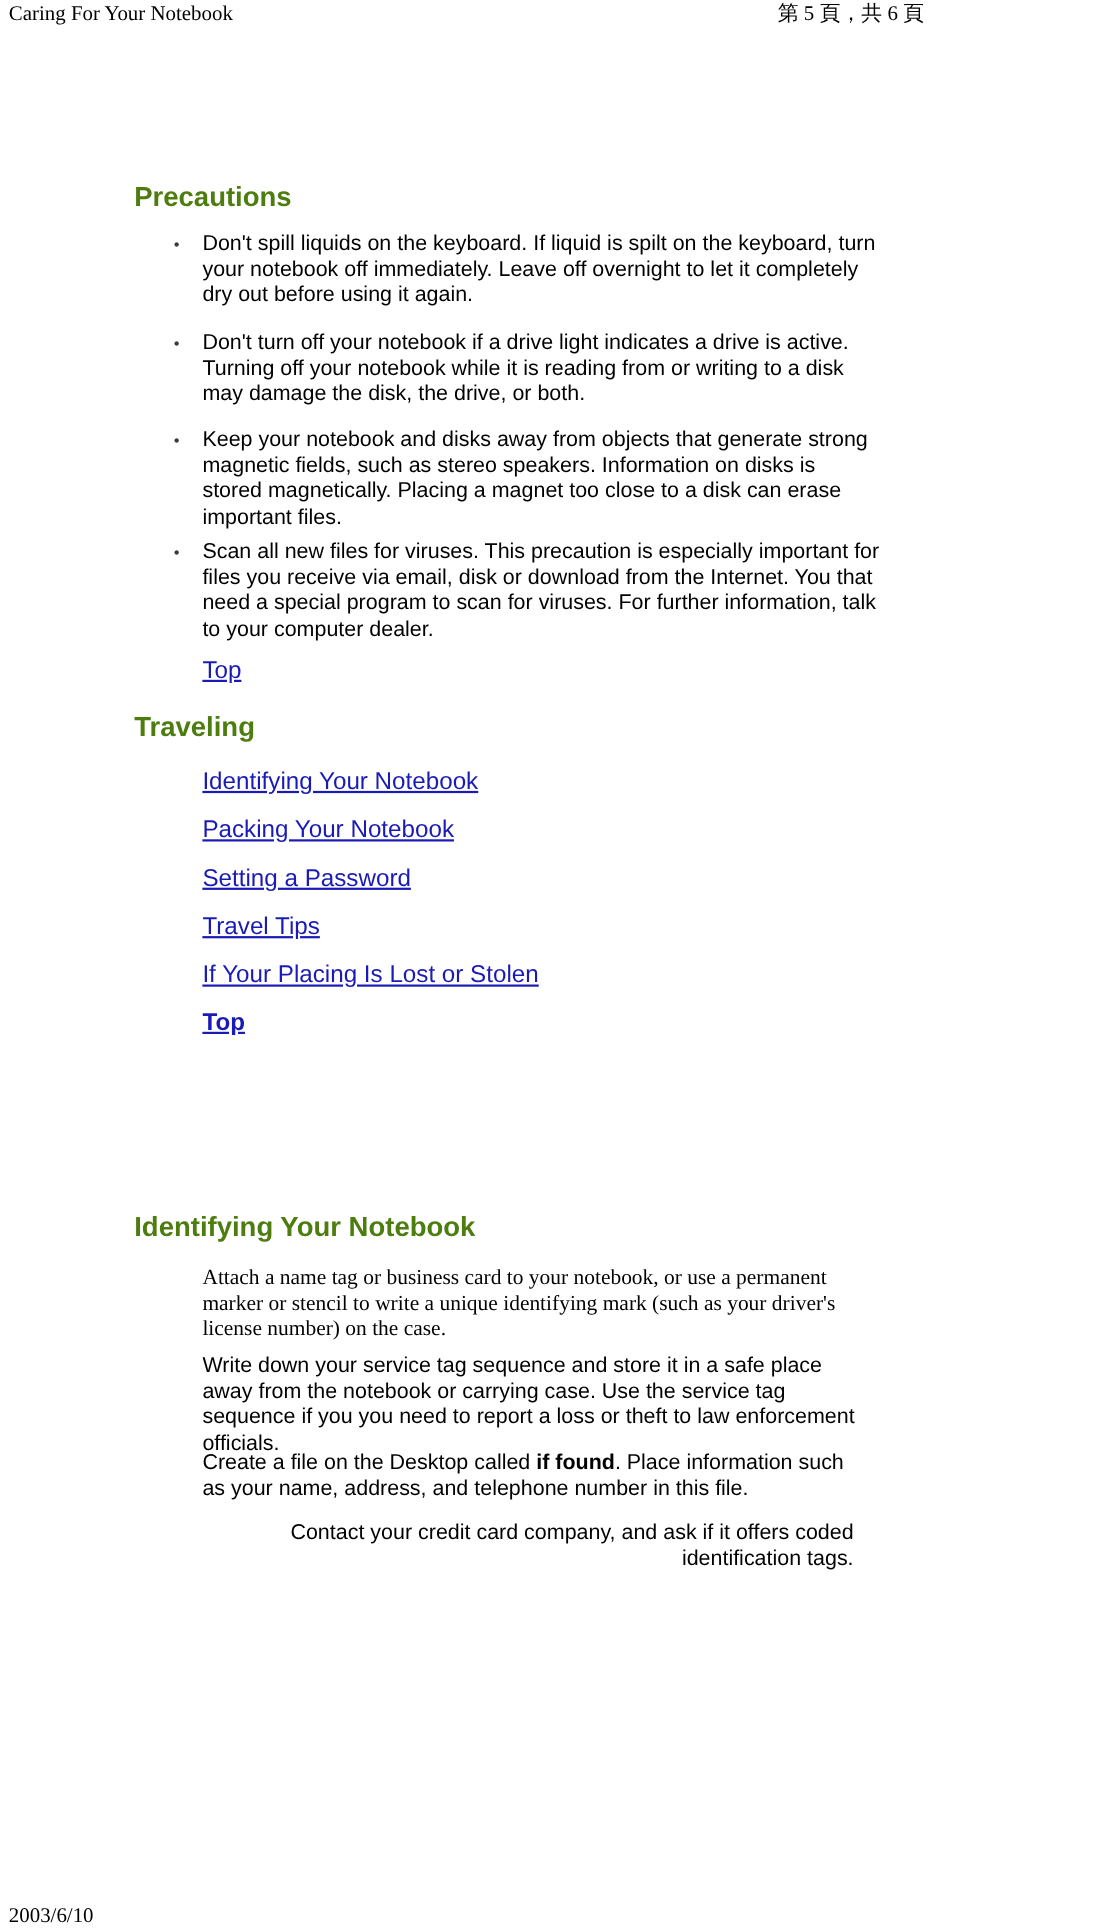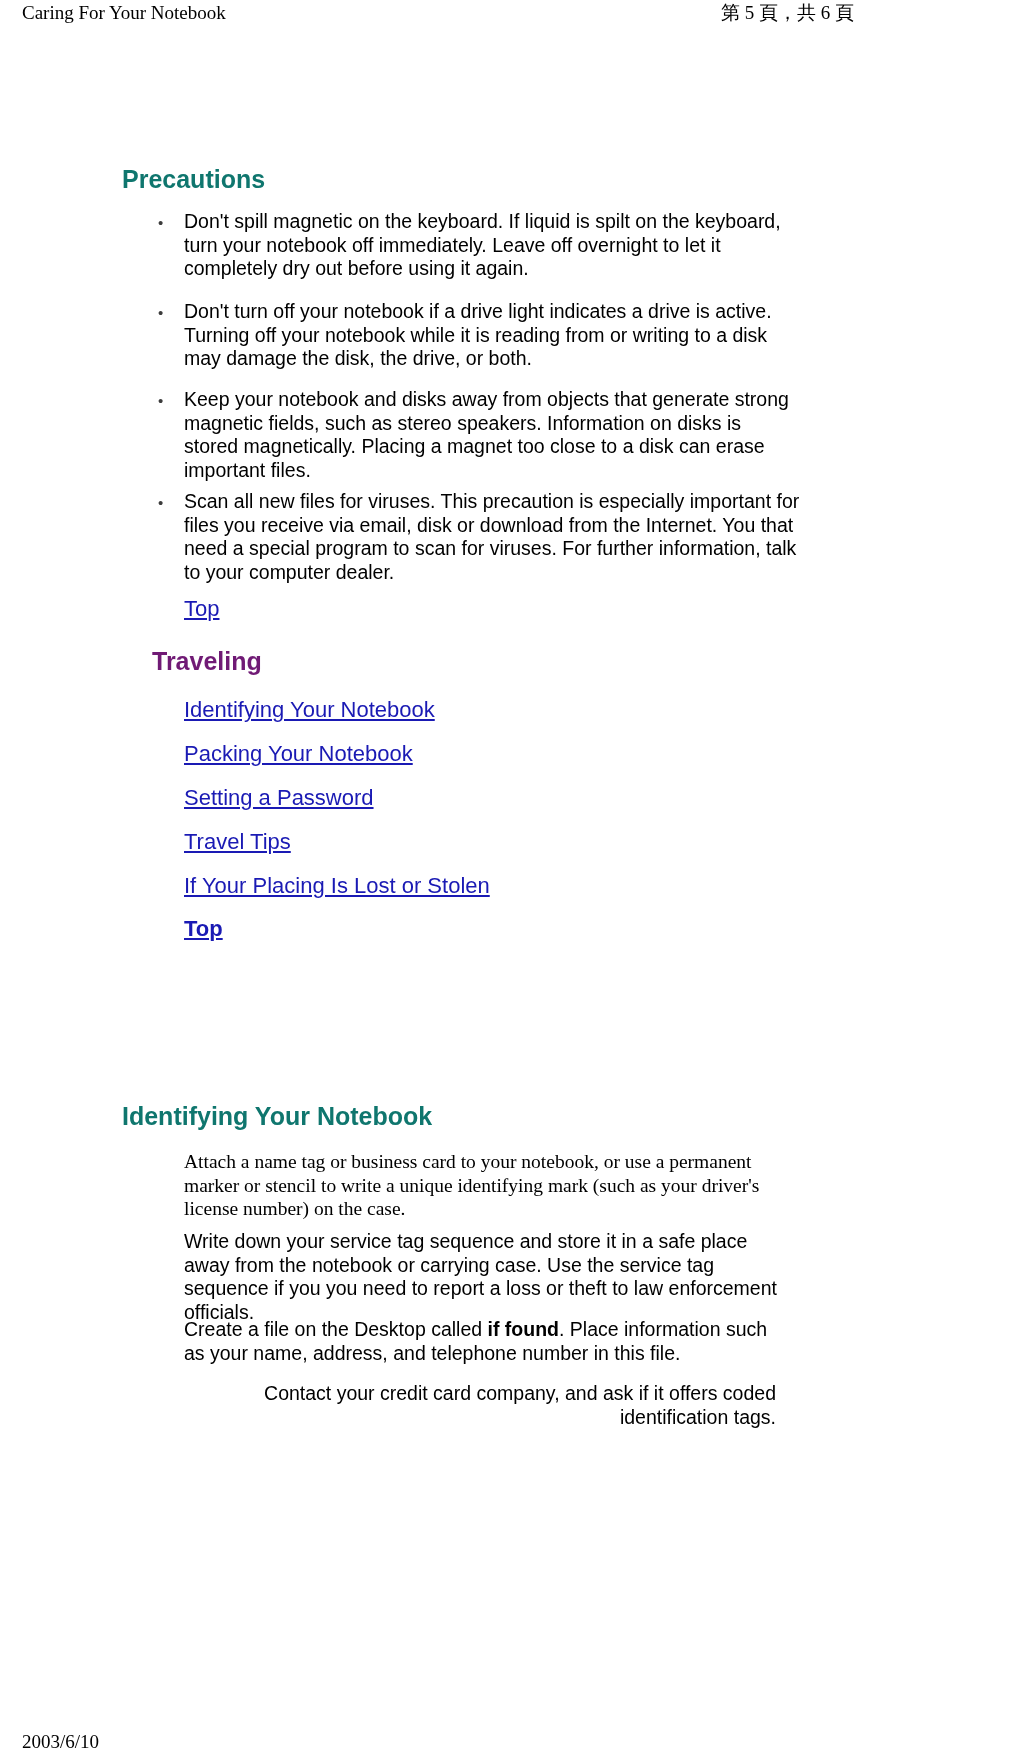--- a/index.html
+++ b/index.html
@@ -13,21 +13,21 @@
     height: 1754px;
     position: relative;
     font-family: "Liberation Sans", sans-serif;
     color: #000000;
     overflow: hidden;
   }
 
   
   .page-chrome {
     position: absolute;
-    left: 18px;
+    left: 4px;
     width: 840px;
     font-family: "Liberation Serif", serif;
     font-size: 19px;
     color: #000000;
     line-height: 1.15;
   }
   .page-header { top: 2px; }
   .page-footer { top: 1731px; }
 
   .chrome-row {
@@ -45,24 +45,24 @@
     top: 0;
     left: 0;
     width: 1013px;
   }
 
   .h-section {
     font-family: "Liberation Sans", sans-serif;
     font-weight: bold;
     font-size: 25px;
     line-height: 1.1;
-    color: #0f766e;
+    color: #4d7c0f;
     margin: 0;
   }
-  .h-section.navy { color: #701a75; margin-left: 30px; }
+  .h-section.navy { color: #4d7c0f; }
 
   .para {
     font-family: "Liberation Sans", sans-serif;
     font-size: 19.5px;
     line-height: 23.5px;
     color: #000000;
     margin: 0;
   }
 
   .bullet-row {
@@ -105,21 +105,21 @@
     <span class="chrome-right">第 5 頁，共 6 頁</span>
   </div>
 </div>
 
 <div class="doc">
 
   <h2 class="h-section abs" style="left:122px; top:166px; width:700px;">Precautions</h2>
 
   <div class="abs bullet-row" style="left:140px; top:210px; width:660px;">
     <span class="bullet-mark">•</span>
-    <p class="para bullet-body">Don't spill magnetic on the keyboard. If liquid is spilt on the keyboard, turn your notebook off immediately. Leave off overnight to let it completely dry out before using it again.</p>
+    <p class="para bullet-body">Don't spill liquids on the keyboard. If liquid is spilt on the keyboard, turn your notebook off immediately. Leave off overnight to let it completely dry out before using it again.</p>
   </div>
 
   <div class="abs bullet-row" style="left:140px; top:300px; width:660px;">
     <span class="bullet-mark">•</span>
     <p class="para bullet-body">Don't turn off your notebook if a drive light indicates a drive is active. Turning off your notebook while it is reading from or writing to a disk may damage the disk, the drive, or both.</p>
   </div>
 
   <div class="abs bullet-row" style="left:140px; top:388px; width:660px;">
     <span class="bullet-mark">•</span>
     <p class="para bullet-body">Keep your notebook and disks away from objects that generate strong magnetic fields, such as stereo speakers. Information on disks is stored magnetically. Placing a magnet too close to a disk can erase important files.</p>

